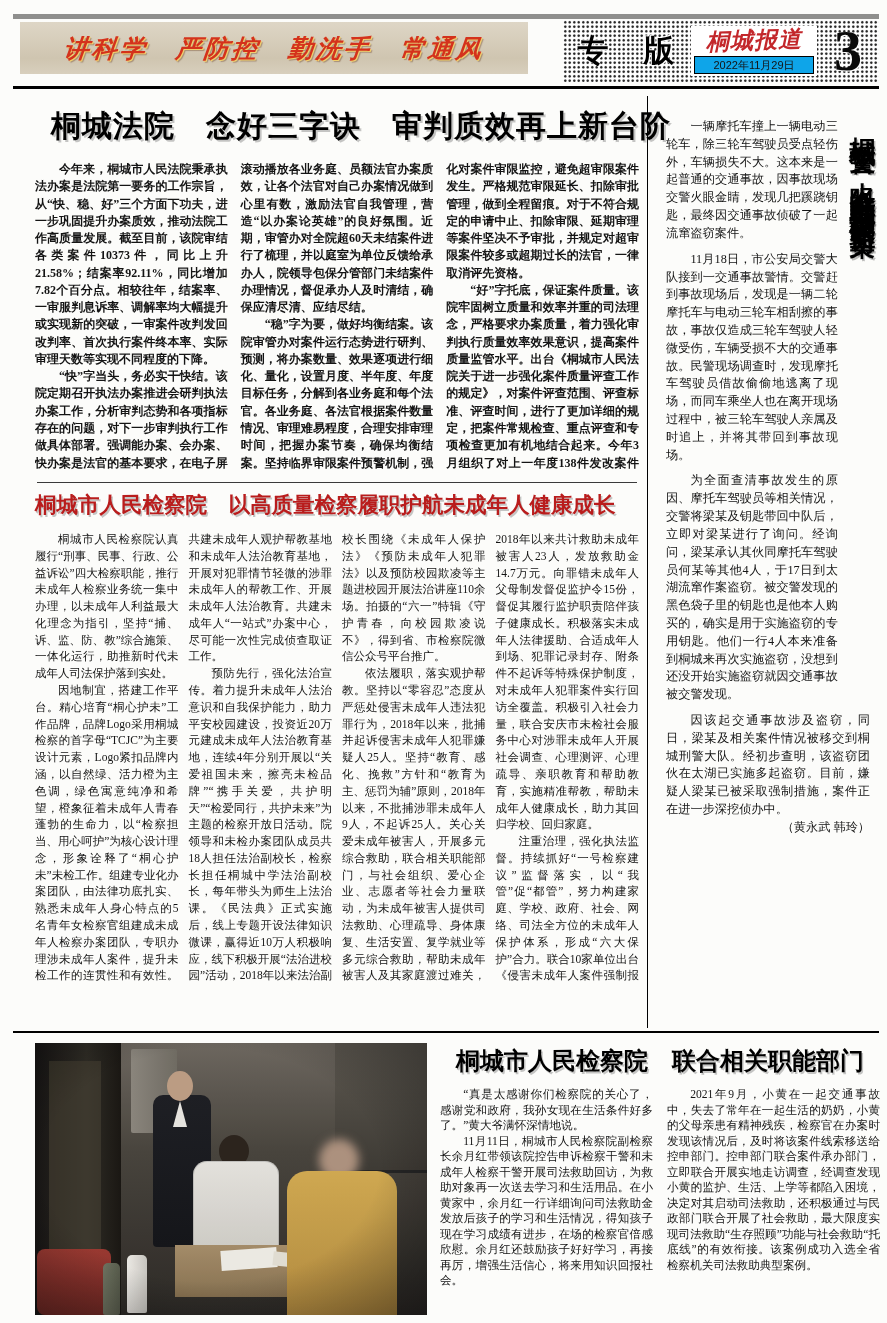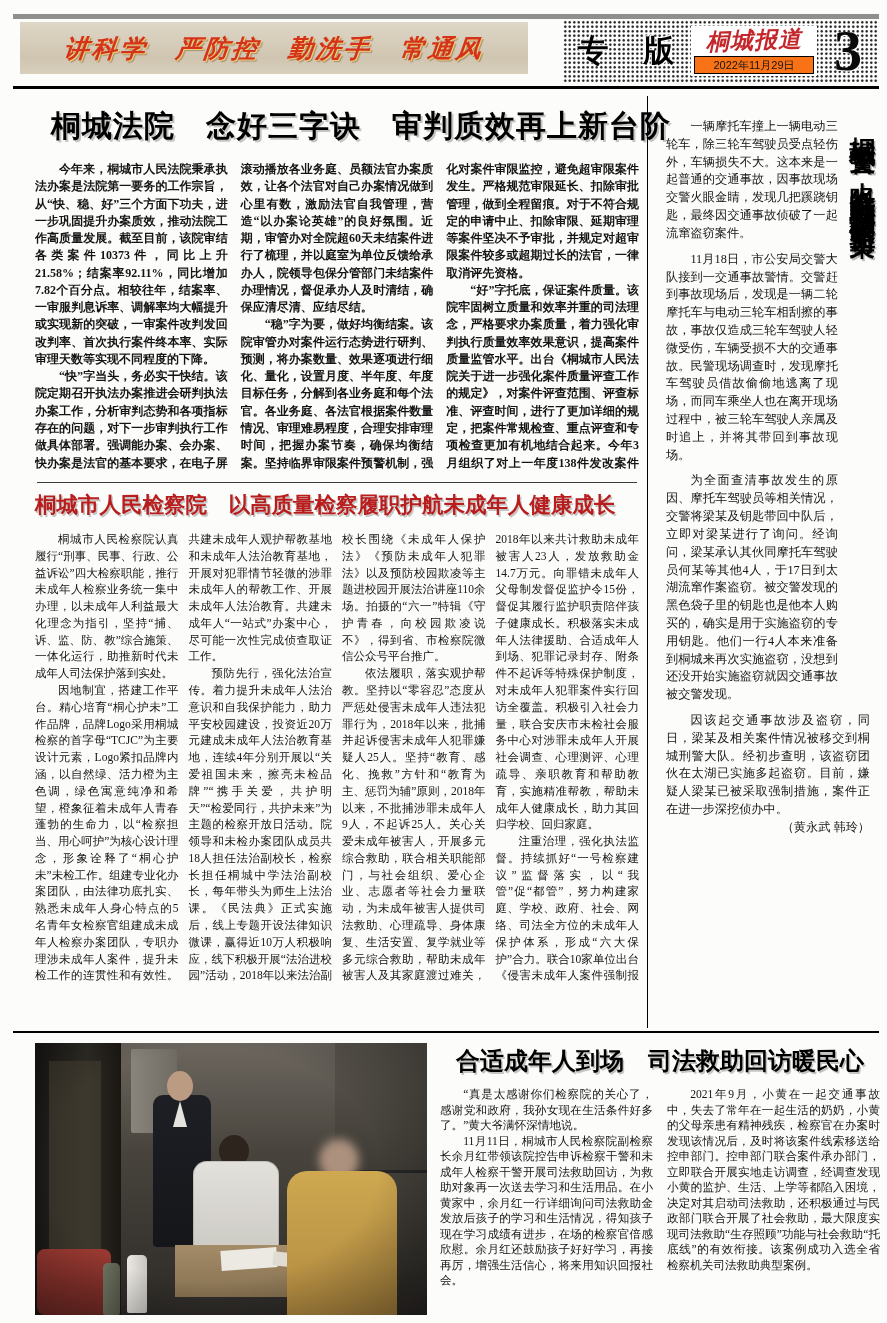--- a/index.html
+++ b/index.html
@@ -18,21 +18,21 @@
         display:flex;align-items:center;
         background-color:#fff;
         background-image:radial-gradient(circle,#1c1c1c 1px,transparent 1.4px);
         background-size:4.5px 4.5px;}
   .edition{width:128px;text-align:center;font-family:"Liberation Sans",sans-serif;
         font-weight:900;font-size:31px;letter-spacing:2px;color:#000;
         text-shadow:1px 1px 0 #fff,-1px -1px 0 #fff;}
   .mast-mid{width:126px;background:#fff;text-align:center;padding:2px 3px;box-sizing:border-box;}
   .paper-name{font-family:"Liberation Serif",serif;font-style:italic;font-weight:bold;
         font-size:23px;line-height:26px;color:#c3272b;transform:rotate(-2deg);letter-spacing:1px;}
-  .date-box{border:1px solid #000;background:#f97316;font-family:"Liberation Sans",sans-serif;
+  .date-box{border:1px solid #000;background:#0ea5e9;font-family:"Liberation Sans",sans-serif;
         font-size:11px;line-height:16px;margin-top:2px;}
   .page-num{flex:1;text-align:center;font-family:"Liberation Serif",serif;font-weight:900;
         font-size:56px;line-height:60px;color:#0a0a0a;text-shadow:1px 1px 0 #fff;}
   .thick-rule{position:absolute;left:13px;top:86px;width:866px;height:3px;background:#000;}
   
   .content{position:absolute;left:35px;top:96px;width:845px;height:932px;display:flex;}
   .main-col{width:612px;box-sizing:border-box;padding-right:8px;}
   .headline-1{margin:10px 16px 14px;text-align:center;font-family:"Liberation Sans",sans-serif;
         font-weight:900;font-size:30px;letter-spacing:1px;color:#000;
         text-shadow:2px 2px 0 rgba(0,0,0,.22);white-space:nowrap;}
@@ -161,21 +161,21 @@
       <div class="ph-paper2"></div>
       <div class="ph-child-head"></div>
       <div class="ph-child"></div>
       <div class="ph-bag"></div>
       <div class="ph-bottle1"></div>
       <div class="ph-bottle2"></div>
       <div class="ph-vignette"></div>
     </div>
 
     <div class="aid-col">
-      <h2 class="headline-3">合适成年人到场　司法救助回访暖民心</h2>
+      <h2 class="headline-3">桐城市人民检察院　联合相关职能部门</h2>
       <div class="body-cols aid-body">
         <p>“真是太感谢你们检察院的关心了，感谢党和政府，我孙女现在生活条件好多了。”黄大爷满怀深情地说。</p>
         <p>11月11日，桐城市人民检察院副检察长余月红带领该院控告申诉检察干警和未成年人检察干警开展司法救助回访，为救助对象再一次送去学习和生活用品。在小黄家中，余月红一行详细询问司法救助金发放后孩子的学习和生活情况，得知孩子现在学习成绩有进步，在场的检察官倍感欣慰。余月红还鼓励孩子好好学习，再接再厉，增强生活信心，将来用知识回报社会。</p>
         <p>2021年9月，小黄在一起交通事故中，失去了常年在一起生活的奶奶，小黄的父母亲患有精神残疾，检察官在办案时发现该情况后，及时将该案件线索移送给控申部门。控申部门联合案件承办部门，立即联合开展实地走访调查，经调查发现小黄的监护、生活、上学等都陷入困境，决定对其启动司法救助，还积极通过与民政部门联合开展了社会救助，最大限度实现司法救助“生存照顾”功能与社会救助“托底线”的有效衔接。该案例成功入选全省检察机关司法救助典型案例。</p>
 
       </div>
     </div>
 
   </div>
 

